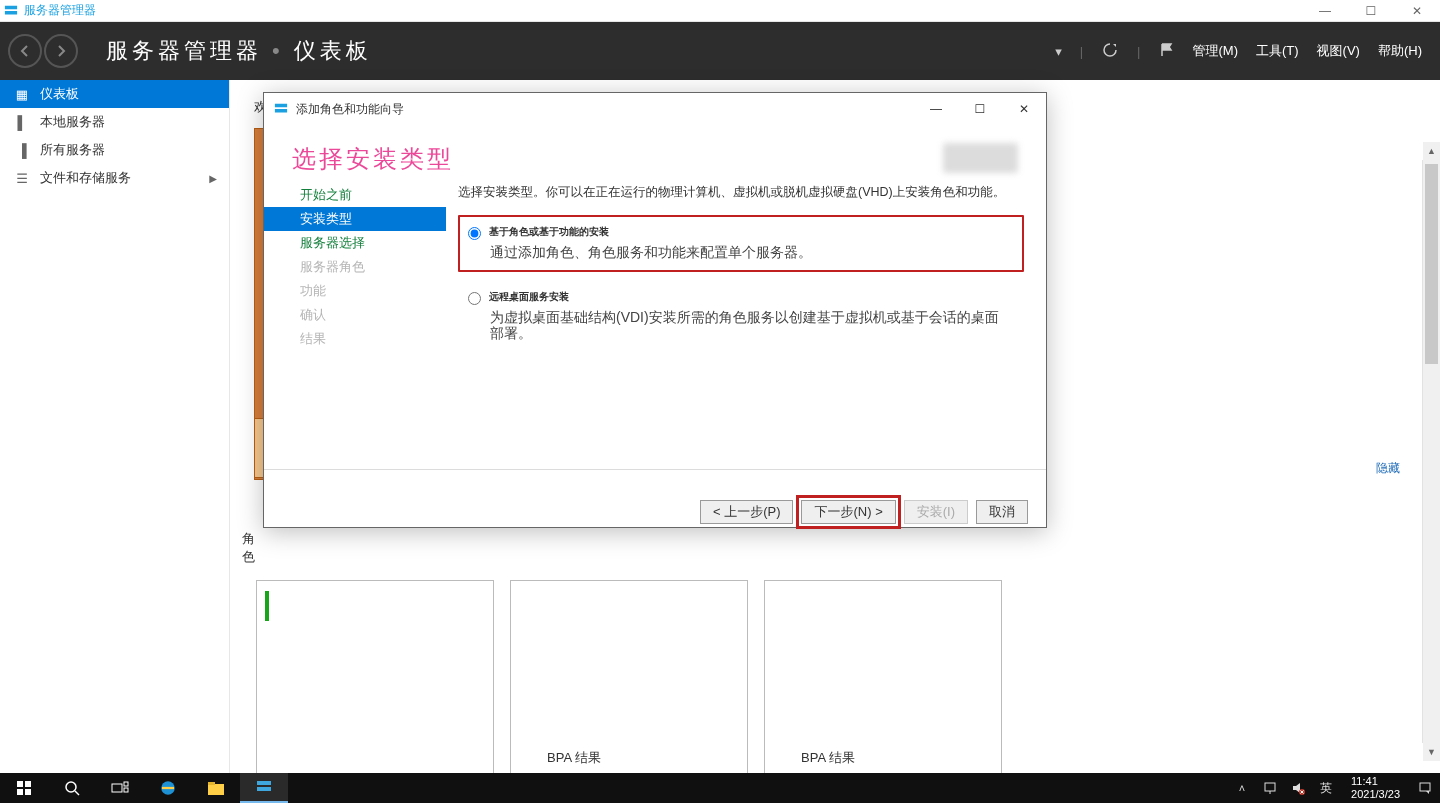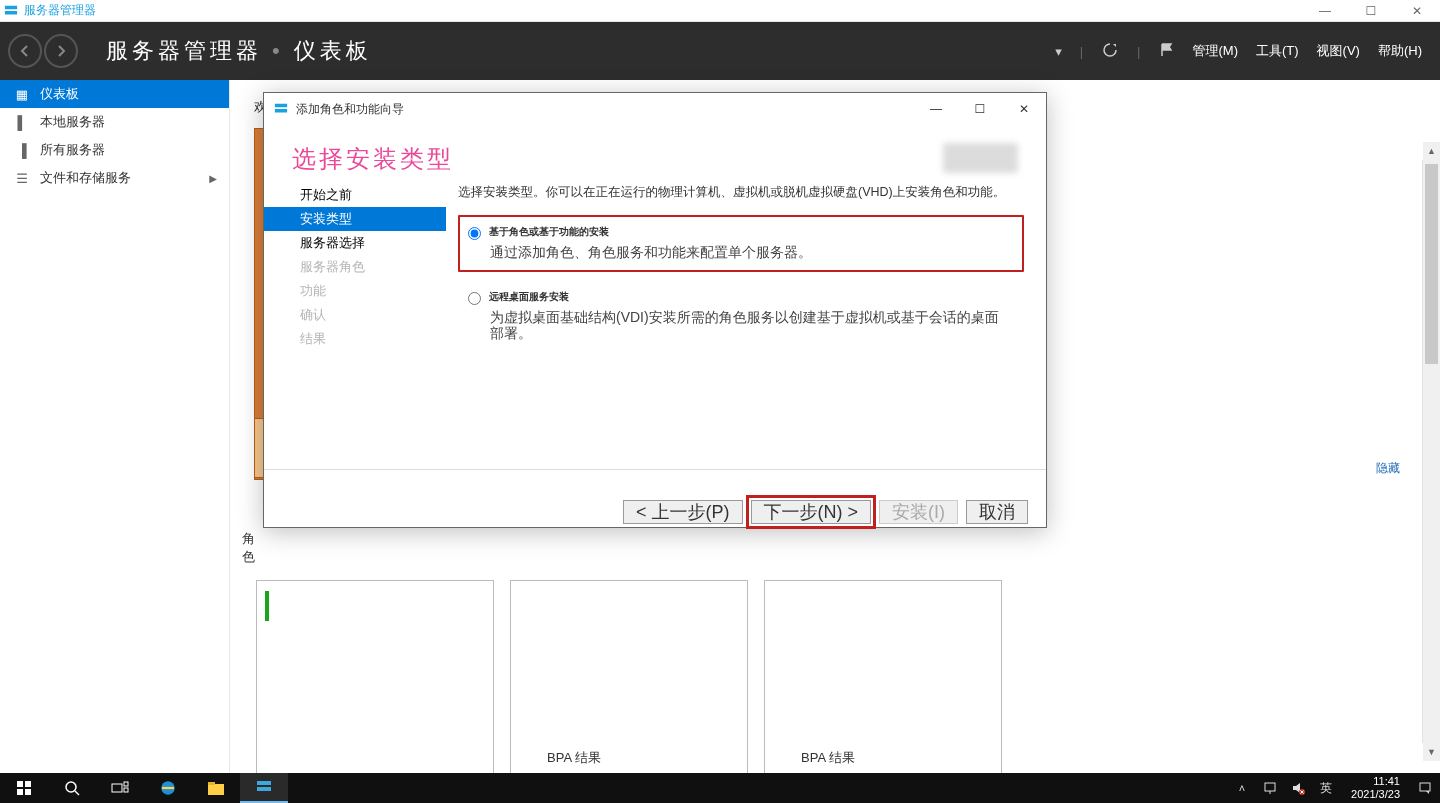--- a/index.html
+++ b/index.html
@@ -45,51 +45,51 @@
 .wizard { position: absolute; left: 263px; top: 92px; width: 784px; height: 436px; background: #fff; border: 1px solid #666; box-shadow: 0 4px 24px rgba(0,0,0,.25); display: flex; flex-direction: column; }
 .wiz-title { height: 32px; display: flex; align-items: center; padding-left: 10px; gap: 8px; font-size: 12px; color: #333; }
 .wiz-title-ctls { margin-left: auto; display: flex; }
 .wiz-title-ctl { width: 44px; height: 32px; display: flex; align-items: center; justify-content: center; color: #333; }
 .wiz-head { padding: 18px 28px 6px 28px; display: flex; justify-content: space-between; align-items: flex-start; }
 .wiz-head h2 { color: #ec4899; font-weight: 400; font-size: 24px; letter-spacing: 3px; }
 .wiz-head .server-blur { width: 75px; height: 30px; background: #dcdcdc; filter: blur(3px); border-radius: 2px; }
 
 .wiz-body { flex: 1; display: flex; padding: 2px 0 0 0; }
 .wiz-steps { width: 176px; padding-left: 28px; font-size: 13px; display: flex; flex-direction: column; }
-.wiz-step { height: 24px; line-height: 24px; color: #000000; padding-left: 8px; cursor: default; }
+.wiz-step { height: 24px; line-height: 24px; color: #15803d; padding-left: 8px; cursor: default; }
 .wiz-step.active { background: #0078d7; color: #fff; margin-left: -28px; padding-left: 36px; margin-right: -6px; }
 .wiz-step.disabled { color: #b5b5b5; }
 
 .wiz-content { flex: 1; padding: 0 22px 0 18px; font-size: 12.5px; color: #333; }
 .wiz-intro { margin-bottom: 14px; line-height: 18px; }
 .opt-group { border: 2px solid #c02020; padding: 8px 12px 10px 8px; border-radius: 1px; margin-bottom: 8px; }
 .opt-group.noborder { border: 2px solid transparent; }
 .opt { display: flex; align-items: flex-start; gap: 8px; }
 .opt input[type=radio] { margin-top: 2px; }
 .opt-label { font-weight: 700; font-size: 10px; }
 .opt-desc { margin-left: 22px; margin-top: 4px; font-size: 14px; color: #444; line-height: 16px; }
 
 .wiz-footer { height: 58px; border-top: 1px solid #dcdcdc; display: flex; align-items: center; justify-content: flex-end; gap: 8px; padding-right: 18px; }
-.wiz-btn { height: 24px; padding: 0 12px; font-size: 18px; background: #efefef; border: 1px solid #9a9a9a; color: #333; display: flex; align-items: center; margin-top: 26px; }
+.wiz-btn { height: 24px; padding: 0 12px; font-size: 13px; background: #efefef; border: 1px solid #9a9a9a; color: #333; display: flex; align-items: center; margin-top: 26px; }
 .wiz-btn.disabled { color: #aaa; border-color: #ccc; }
 .wiz-btn.highlight { outline: 3px solid #c02020; outline-offset: 2px; }
 
 
 .main-scroll { position: absolute; right: 0; top: 80px; bottom: 30px; width: 18px; background: #f0f0f0; border-left: 1px solid #e2e2e2; }
 .main-scroll .thumb { position: absolute; left: 2px; right: 2px; top: 4px; height: 200px; background: #c8c8c8; }
 .main-scroll .arrow { position: absolute; left: 0; right: 0; height: 18px; display: flex; align-items: center; justify-content: center; color: #666; font-size: 9px; background: #f0f0f0; }
 .main-scroll .arrow.up { top: -18px; }
 .main-scroll .arrow.down { bottom: -18px; }
 
 
 .taskbar { position: absolute; left: 0; right: 0; bottom: 0; height: 30px; background: #101010; display: flex; align-items: stretch; color: #fff; }
 .task-item { width: 48px; display: flex; align-items: center; justify-content: center; }
 .task-item.active { background: #2a2a2a; border-bottom: 2px solid #76b9ed; }
 .tray { margin-left: auto; display: flex; align-items: center; gap: 10px; padding-right: 6px; font-size: 11px; }
-.tray .clock { text-align: right; line-height: 13px; font-size: 11px; padding: 2px 6px; }
+.tray .clock { text-align: left; line-height: 13px; font-size: 11px; padding: 2px 6px; }
 .tray-ico { width: 18px; display: flex; align-items: center; justify-content: center; color: #ddd; }
 
 .sm-icon { width: 14px; height: 14px; }
 </style>
 </head>
 <body>
 
 <div class="win-top">
   <div class="win-top-left">
     <svg class="sm-icon" viewBox="0 0 16 16">

